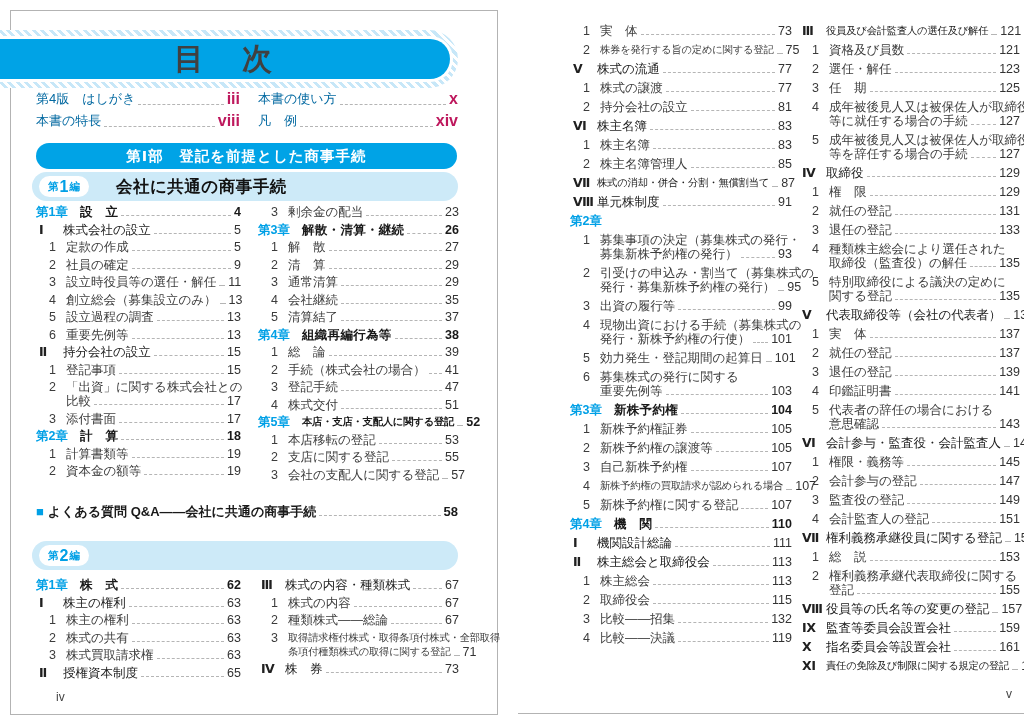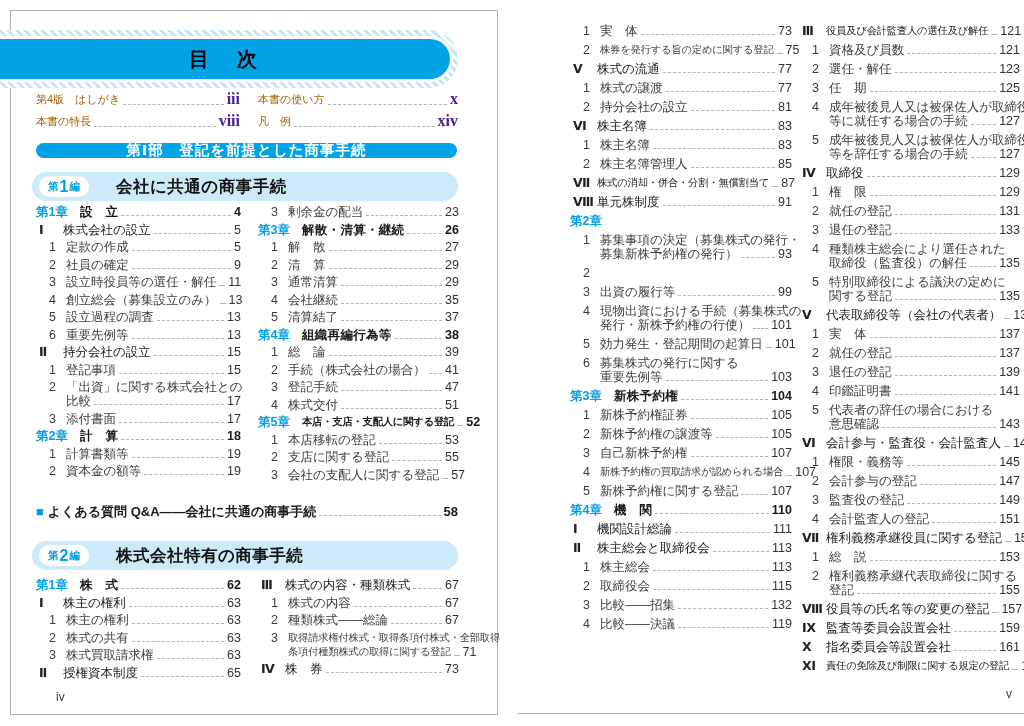--- a/index.html
+++ b/index.html
@@ -15,30 +15,30 @@
   .toc-banner {
     position:absolute; left:0; top:30px; width:458px; height:58px;
     border-radius:0 29px 29px 0;
     background:repeating-linear-gradient(45deg,#ffffff 0 3px,#c7e7f8 3px 6px);
   }
   .toc-banner-inner {
     position:absolute; left:0; top:6px; right:5px; height:46px; box-sizing:border-box;
     background:#00a3e6; border:3px solid #ffffff; border-left:none; border-radius:0 23px 23px 0;
     display:flex; align-items:center; justify-content:center;
   }
-  .toc-title { color:#000000; font-size:20px; font-weight:700; letter-spacing:4px; }
+  .toc-title { color:#404040; font-size:30px; font-weight:700; letter-spacing:4px; }
 
   
   .fm-col { position:absolute; width:204px; }
   .fm1 { left:36px; top:90px; }
   .fm2 { left:258px; top:90px; width:200px; }
 
   
   .part-banner {
-    position:absolute; left:36px; top:143px; width:421px; height:15px;
+    position:absolute; left:36px; top:143px; width:421px; height:26px;
     background:#00a3e6; border-radius:13px; color:#fff; font-weight:700; font-size:14.5px;
     display:flex; align-items:center; justify-content:center; letter-spacing:1px;
   }
 
   
   .ed-band {
     position:absolute; left:32px; width:426px; height:29px; box-sizing:border-box;
     background:#cdeaf8; border-radius:15px; display:flex; align-items:center; padding-left:7px;
   }
   .ed1 { top:172px; } .ed2 { top:541px; }
@@ -75,22 +75,22 @@
   .entry.ch .txt { font-weight:700; color:#191919; letter-spacing:0.3px; }
   .entry.ch .pg  { font-weight:700; color:#191919; }
 
   .entry.rm .lbl { width:24px; padding-left:3px; font-weight:700; color:#202020; }
   .entry.rm .txt { font-weight:400; color:#202020; }
 
   .entry.it { padding-left:13px; }
   .entry.it .lbl { width:17px; color:#3c3c3c; }
   .entry.it .txt { color:#3c3c3c; }
 
-  .entry.fm .txt { color:#a16207; font-size:11px; }
-  .entry.fm .pg  { font-weight:700; color:#4c1d95;font-family:Liberation Serif, serif; }
+  .entry.fm .txt { color:#0369a1; font-size:13px; }
+  .entry.fm .pg  { font-weight:700; color:#be185d; }
 
   .entry.small .txt { font-size:10.3px; letter-spacing:-0.2px; }
 
   
   .qa-row {
     position:absolute; left:36px; top:504px; width:422px;
     display:flex; align-items:flex-end; font-weight:700; font-size:13px; color:#191919; line-height:15px;
   }
   .qa-bullet { color:#00a0e6; margin-right:4px; }
   .qa-row .pg { font-weight:700; color:#191919; }
@@ -492,21 +492,20 @@
     <span class="lead"></span>
     <span class="pg">58</span>
   </div>
 
   <div class="ed-band ed2">
     <span class="ed-badge">
         <span class="bsm">第</span>
         <span class="bnum">2</span>
         <span class="bsm">編</span>
       </span>
-    <span class="ed-title">株式会社特有の商事手続</span>
   </div>
 
   <div class="col lp s2c1">
       <div class="entry ch">
         <span class="lbl">第1章</span>
         <div class="body">
           <div class="line">
             <span class="txt">株　式</span>
             <span class="lead"></span>
             <span class="pg">62</span>
@@ -732,20 +731,30 @@
           </div>
           <div class="line">
             <span class="txt">募集新株予約権の発行）</span>
             <span class="lead"></span>
             <span class="pg">93</span>
           </div>
         </div>
       </div>
       <div class="entry it">
         <span class="lbl">2</span>
+        <div class="body">
+          <div class="line">
+            <span class="txt">引受けの申込み・割当て（募集株式の</span>
+          </div>
+          <div class="line">
+            <span class="txt">発行・募集新株予約権の発行）</span>
+            <span class="lead"></span>
+            <span class="pg">95</span>
+          </div>
+        </div>
       </div>
       <div class="entry it">
         <span class="lbl">3</span>
         <div class="body">
           <div class="line">
             <span class="txt">出資の履行等</span>
             <span class="lead"></span>
             <span class="pg">99</span>
           </div>
         </div>

